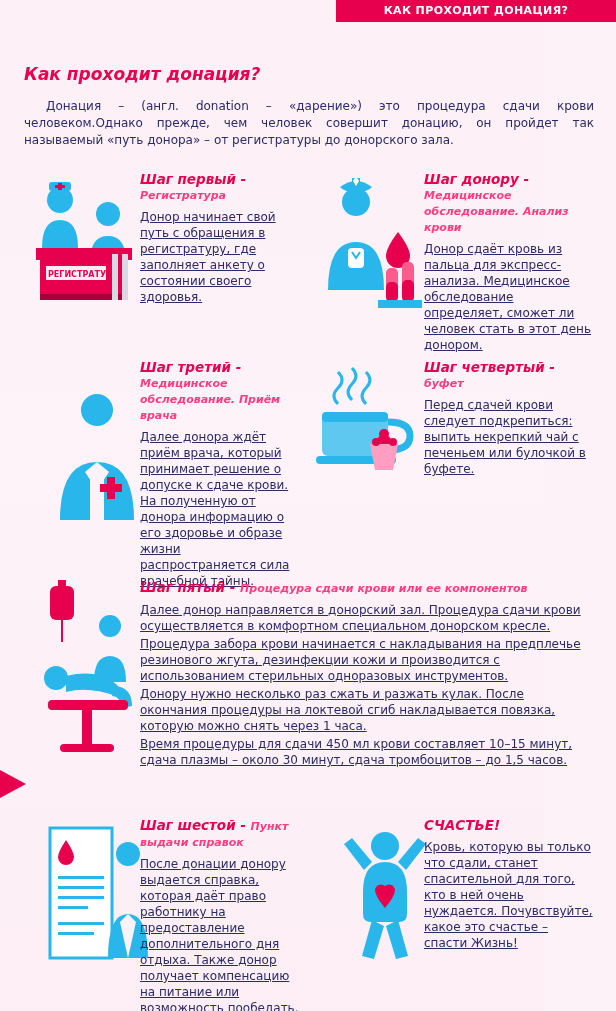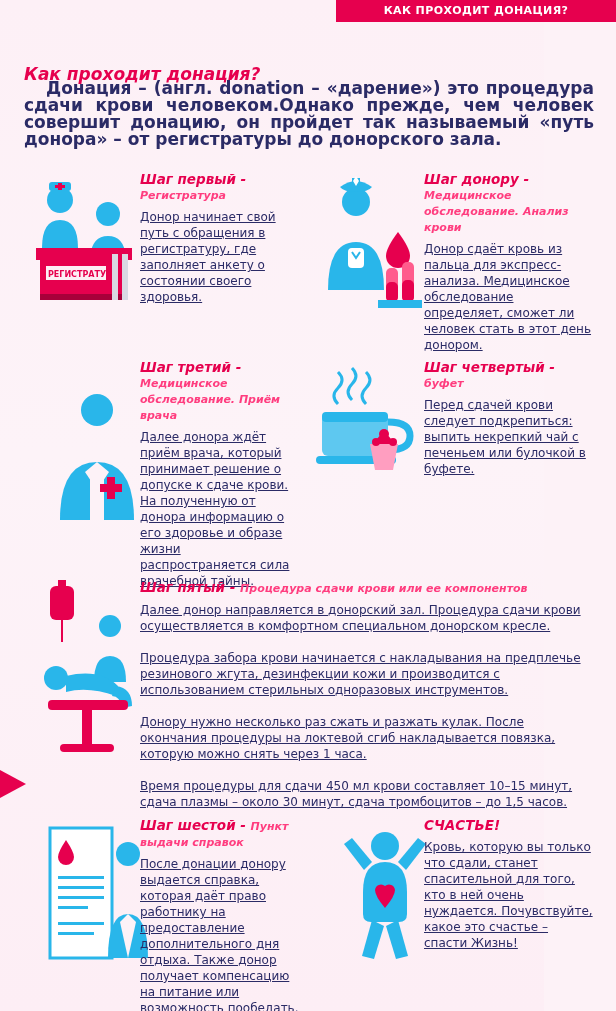--- a/index.html
+++ b/index.html
@@ -29,37 +29,37 @@
     letter-spacing:.4px;text-align:center;line-height:22px;
     font-family:"DejaVu Sans","Liberation Sans",sans-serif;
   }
   
   .intro-title{
     position:absolute;left:24px;top:64px;
     font-size:17px;font-weight:bold;color:#e6004e;
     font-style:italic;
   }
   .intro-text{
-    position:absolute;left:24px;top:80px;width:570px;
-    font-size:17px;line-height:17px;color:#2b2b66;text-align:justify;font-weight:bold;
+    position:absolute;left:24px;top:98px;width:570px;
+    font-size:12px;line-height:17px;color:#2b2b66;text-align:justify;
   }
   .intro-text .ind{display:inline-block;width:22px;}
   
   .step{position:absolute;}
   .step h3{
     margin:0 0 6px 0;font-size:13.5px;font-weight:bold;color:#e6004e;
     font-style:italic;line-height:15px;
   }
   .step h3 .sub{
     color:#ff3d7f;font-weight:bold;font-size:11px;font-style:italic;
   }
   .step p{
     margin:0;font-size:12px;line-height:16px;color:#2b2b66;text-decoration:underline;
   }
-  .step p + p{margin-top:16px;}
+  .step p + p{margin-top:2px;}
   
   .ill{position:absolute;}
   svg{display:block;}
   
   .edge-arrow{
     position:absolute;left:0;top:770px;width:26px;height:28px;
   }
   .edge-arrow div{
     width:0;height:0;border-top:14px solid transparent;
     border-bottom:14px solid transparent;border-left:26px solid #e6004e;

